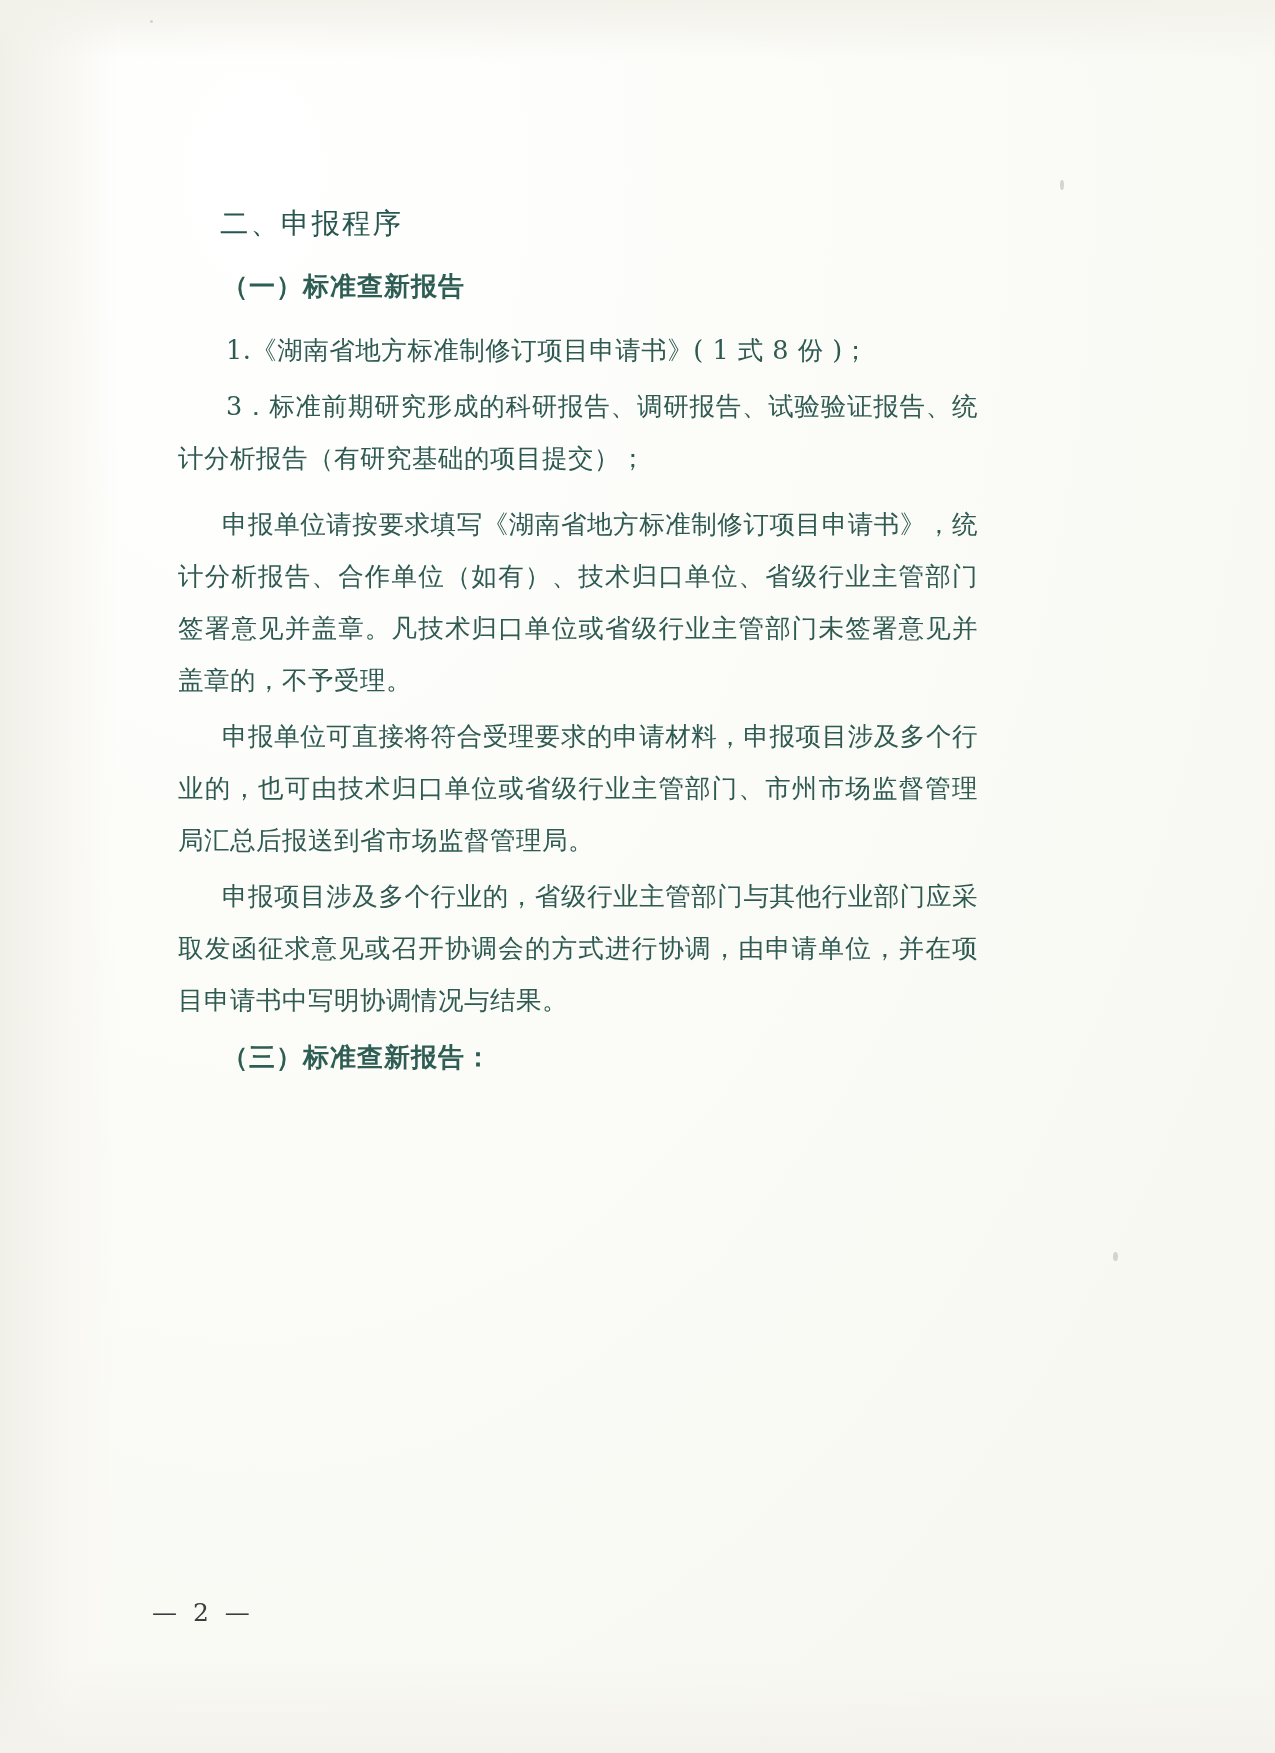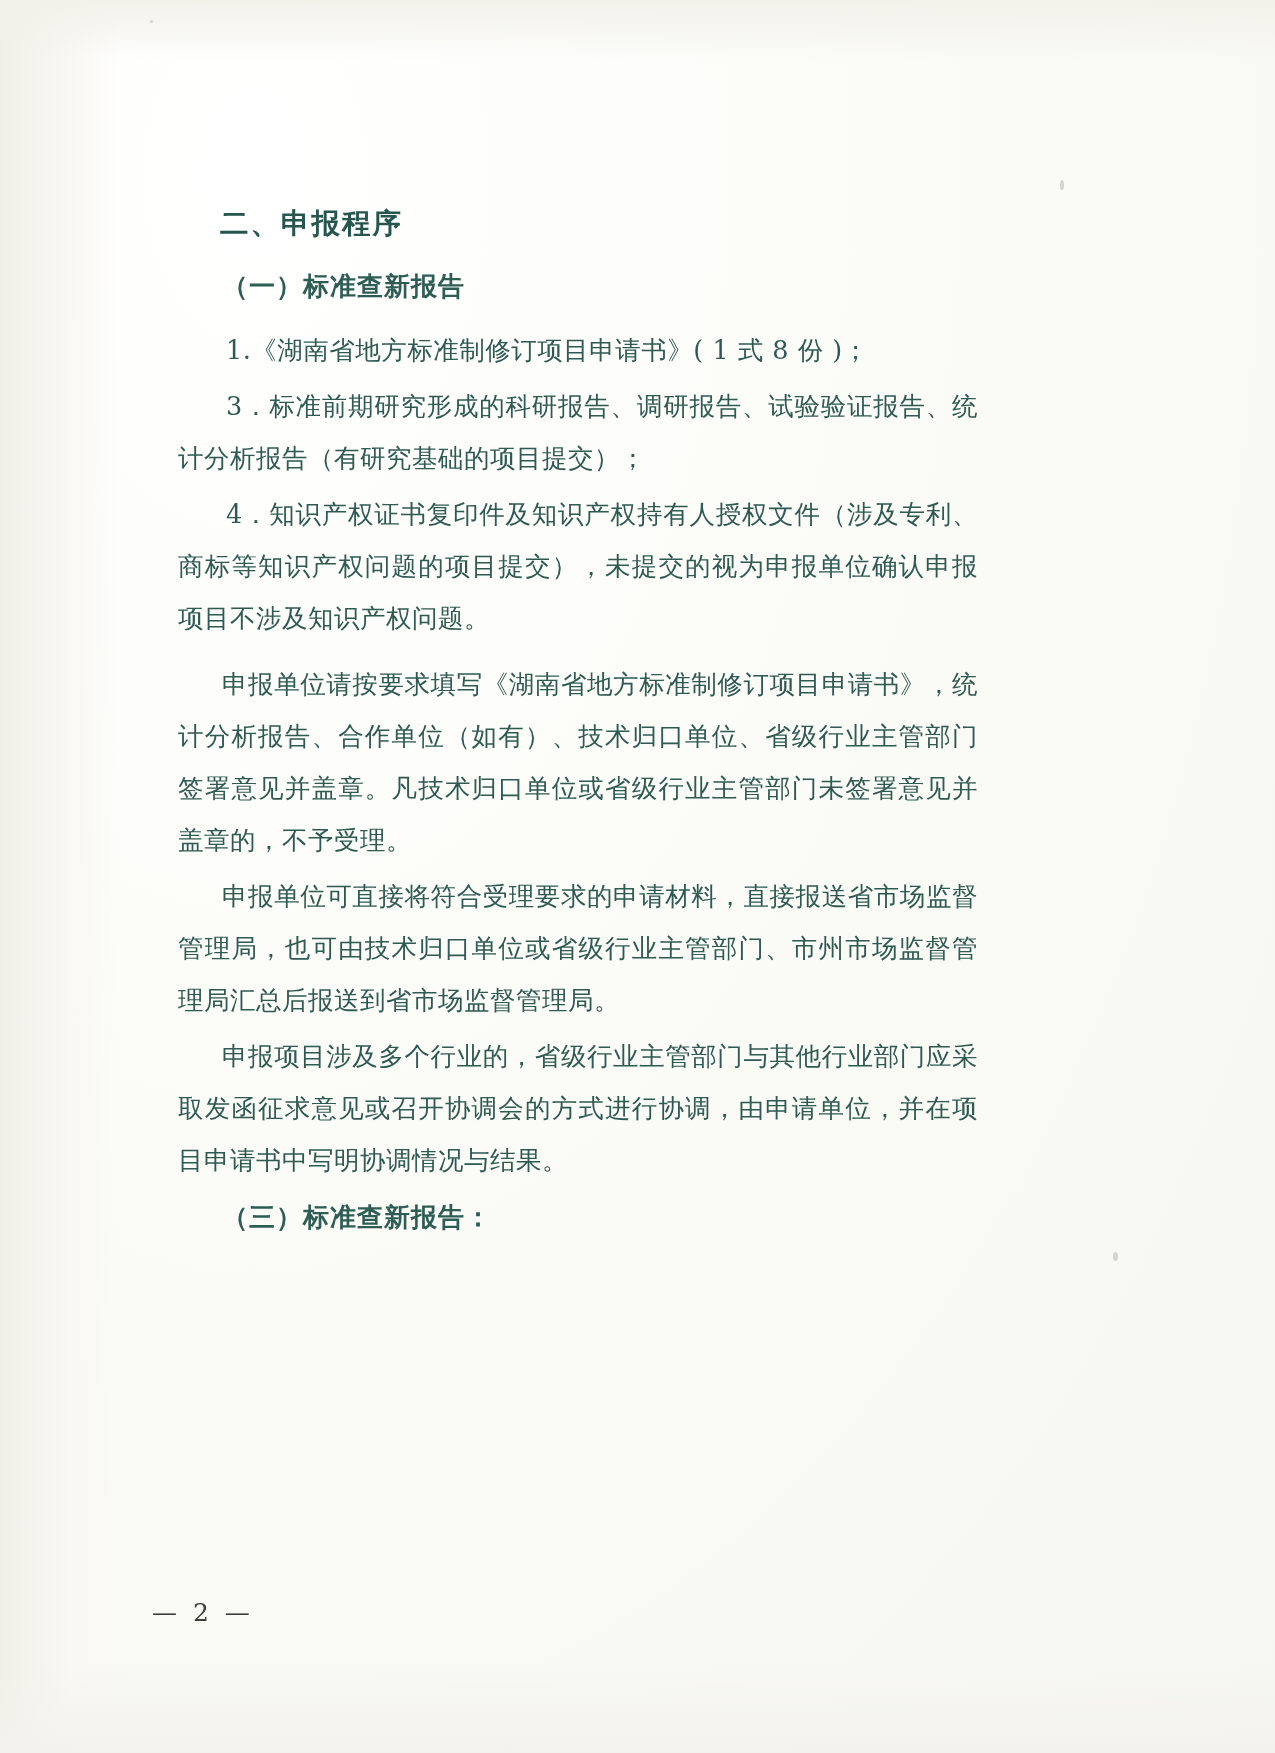--- a/index.html
+++ b/index.html
@@ -48,21 +48,21 @@
 
   .content {
     position: absolute;
     left: 178px;
     top: 205px;
     width: 800px;
   }
 
   .heading {
     font-size: 28.5px;
-    font-weight: bold;
+    font-weight: normal;
     letter-spacing: 2px;
     color: #27564e;
     margin: 0 0 26px 42px;
     font-family: "DejaVu Sans", "Liberation Sans", sans-serif;
   }
 
   .sub-heading {
     font-size: 26px;
     font-weight: bold;
     color: #2e5d54;
@@ -112,27 +112,26 @@
   <div class="speck" style="left:150px; top:20px; width:3px; height:3px;"></div>
 
   <div class="content">
 
     <h1 class="heading">二、申报程序</h1>
 
     <h2 class="sub-heading">（一）标准查新报告</h2>
 
     <p class="para indent">1.《湖南省地方标准制修订项目申请书》( 1 式 8 份 )；</p>
     <p class="para indent">3．标准前期研究形成的科研报告、调研报告、试验验证报告、统计分析报告（有研究基础的项目提交）；</p>
-    <p class="para indent">4．知识产权证书复印件及知识产权持有人授权文件（涉及专利、商标等知识产权问题的项目提交），未提交的视为申报单位确认申报项目不涉及知识产权问题。</p>
 
     <div class="gap-sm"></div>
 
 
     <p class="para indent2">申报单位请按要求填写《湖南省地方标准制修订项目申请书》，统计分析报告、合作单位（如有）、技术归口单位、省级行业主管部门签署意见并盖章。凡技术归口单位或省级行业主管部门未签署意见并盖章的，不予受理。</p>
-    <p class="para indent2">申报单位可直接将符合受理要求的申请材料，直接报送省市场监督管理局，也可由技术归口单位或省级行业主管部门、市州市场监督管理局汇总后报送到省市场监督管理局。</p>
+    <p class="para indent2">申报单位可直接将符合受理要求的申请材料，申报项目涉及多个行业的，也可由技术归口单位或省级行业主管部门、市州市场监督管理局汇总后报送到省市场监督管理局。</p>
     <p class="para indent2">申报项目涉及多个行业的，省级行业主管部门与其他行业部门应采取发函征求意见或召开协调会的方式进行协调，由申请单位，并在项目申请书中写明协调情况与结果。</p>
 
     <div class="gap-sm"></div>
 
     <h2 class="sub-heading">（三）标准查新报告：</h2>
 
 
   </div>
 
   <div class="page-number">— 2 —</div>

